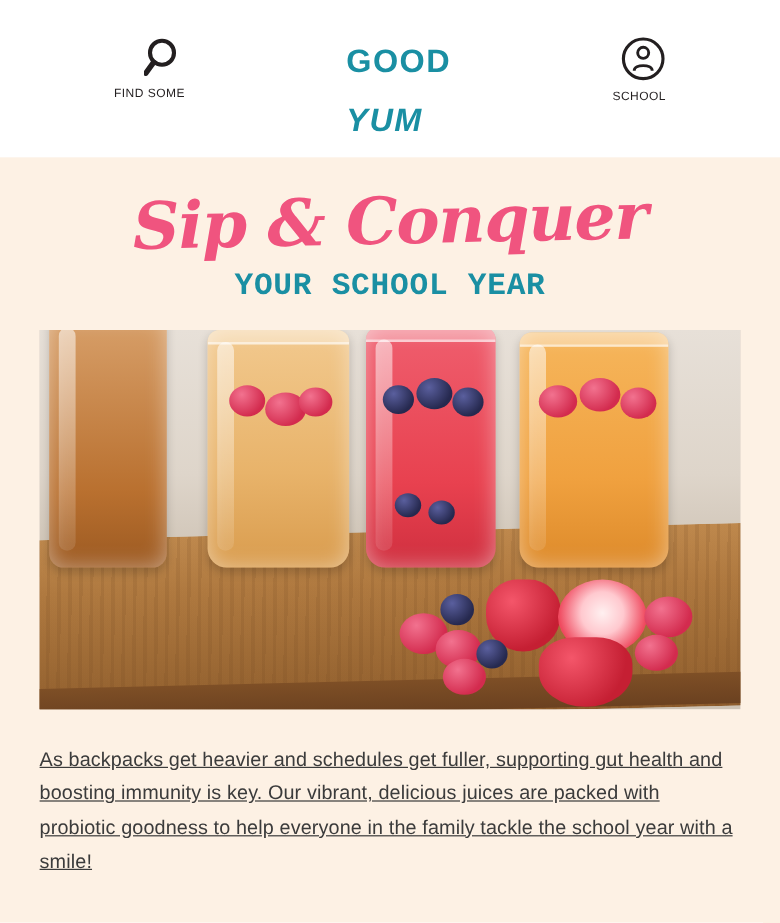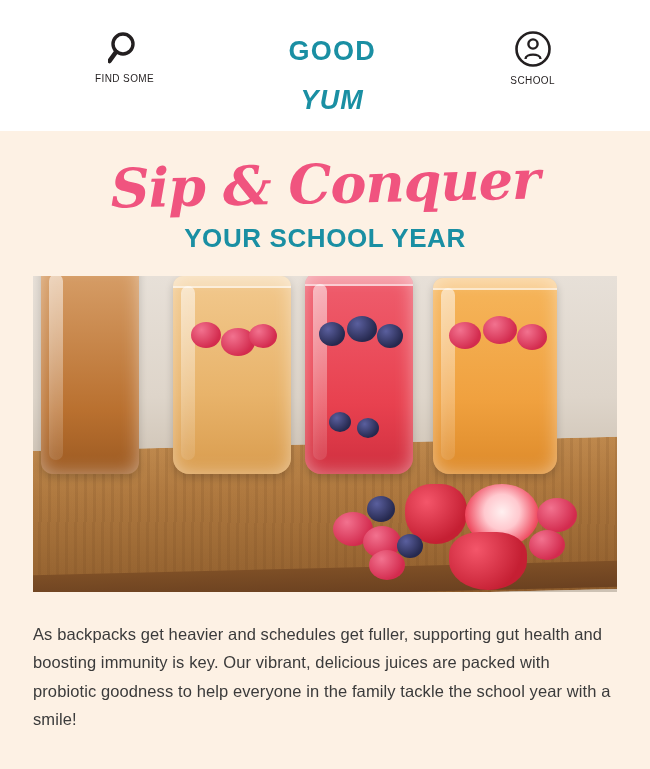--- a/index.html
+++ b/index.html
@@ -29,36 +29,36 @@
   .header-inner {
     width: 650px;
     display: flex;
     align-items: flex-start;
     justify-content: space-between;
     padding: 30px 95px 0 95px;
   }
   .hdr-item {
     display: flex;
     flex-direction: column;
-    align-items: center;
+    align-items: flex-end;
     cursor: pointer;
   }
   .hdr-label {
     font-size: 10px;
     letter-spacing: 0.4px;
     color: #231f20;
     margin-top: 7px;
     font-family: "Liberation Sans", sans-serif;
   }
   .icon-search svg, .icon-login svg { display: block; }
 
   .brand {
     display: flex;
     flex-direction: column;
-    align-items: center;
+    align-items: flex-start;
     line-height: 1.02;
     padding-top: 8px;
   }
   .brand-top {
     font-size: 27px;
     font-weight: bold;
     letter-spacing: 1.2px;
     color: #1a8fa3;
     font-family: "Liberation Sans", sans-serif;
   }
@@ -93,21 +93,21 @@
     display: block;
     transform: rotate(-1.2deg);
   }
   .sub-title {
     display: block;
     margin-top: 12px;
     font-size: 26px;
     font-weight: bold;
     color: #1a8fa3;
     letter-spacing: 0.6px;
-    font-family: Liberation Sans, sans-serif;
+    font-family: Liberation Mono, monospace;
   }
 
   
   .hero-image-wrap {
     width: 584px;
     height: 316px;
     margin: 22px auto 0 auto;
     position: relative;
     overflow: hidden;
     background: #d8cfc6;
@@ -171,20 +171,21 @@
   .pile { position: absolute; left: 290px; top: 178px; width: 290px; height: 128px; }
 
   
   .body-copy {
     width: 584px;
     margin: 28px auto 0 auto;
     font-size: 16.5px;
     line-height: 1.72;
     color: #3b3b3b;
     letter-spacing: .1px;
+    text-decoration: underline;
   }
 </style>
 </head>
 <body>
 
 <div class="page">
 
   <div class="header">
     <div class="header-inner">
 

